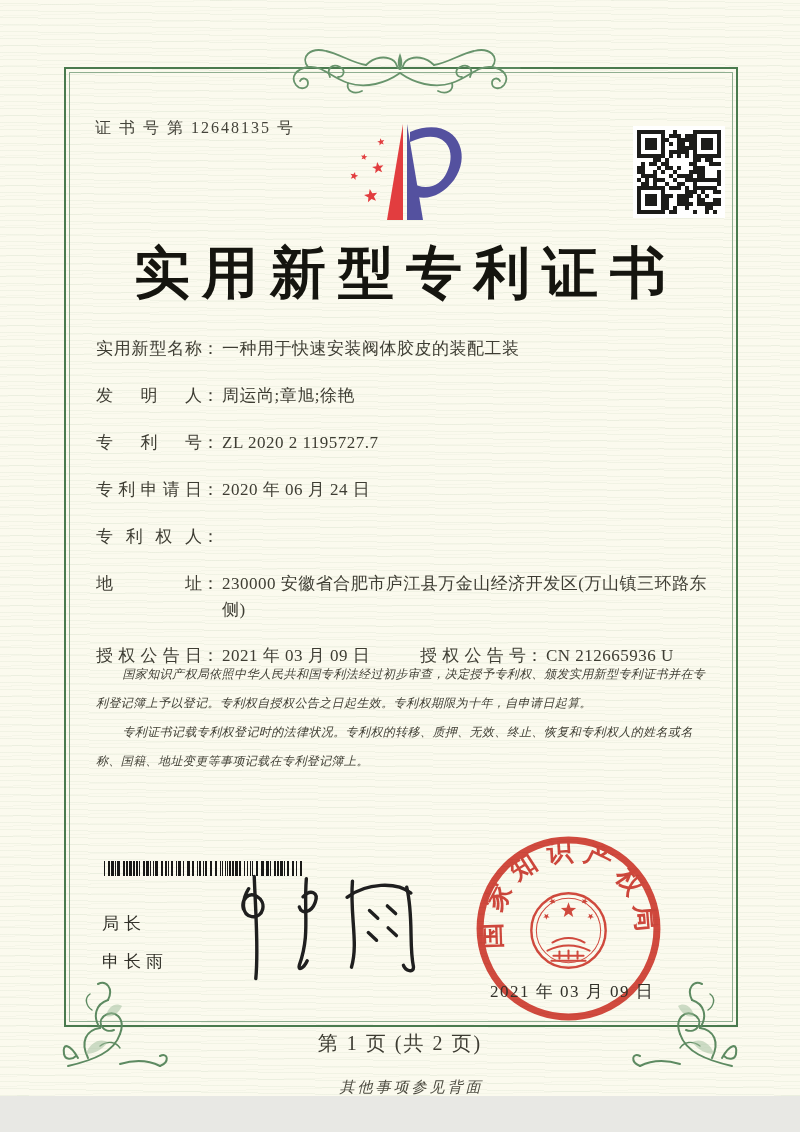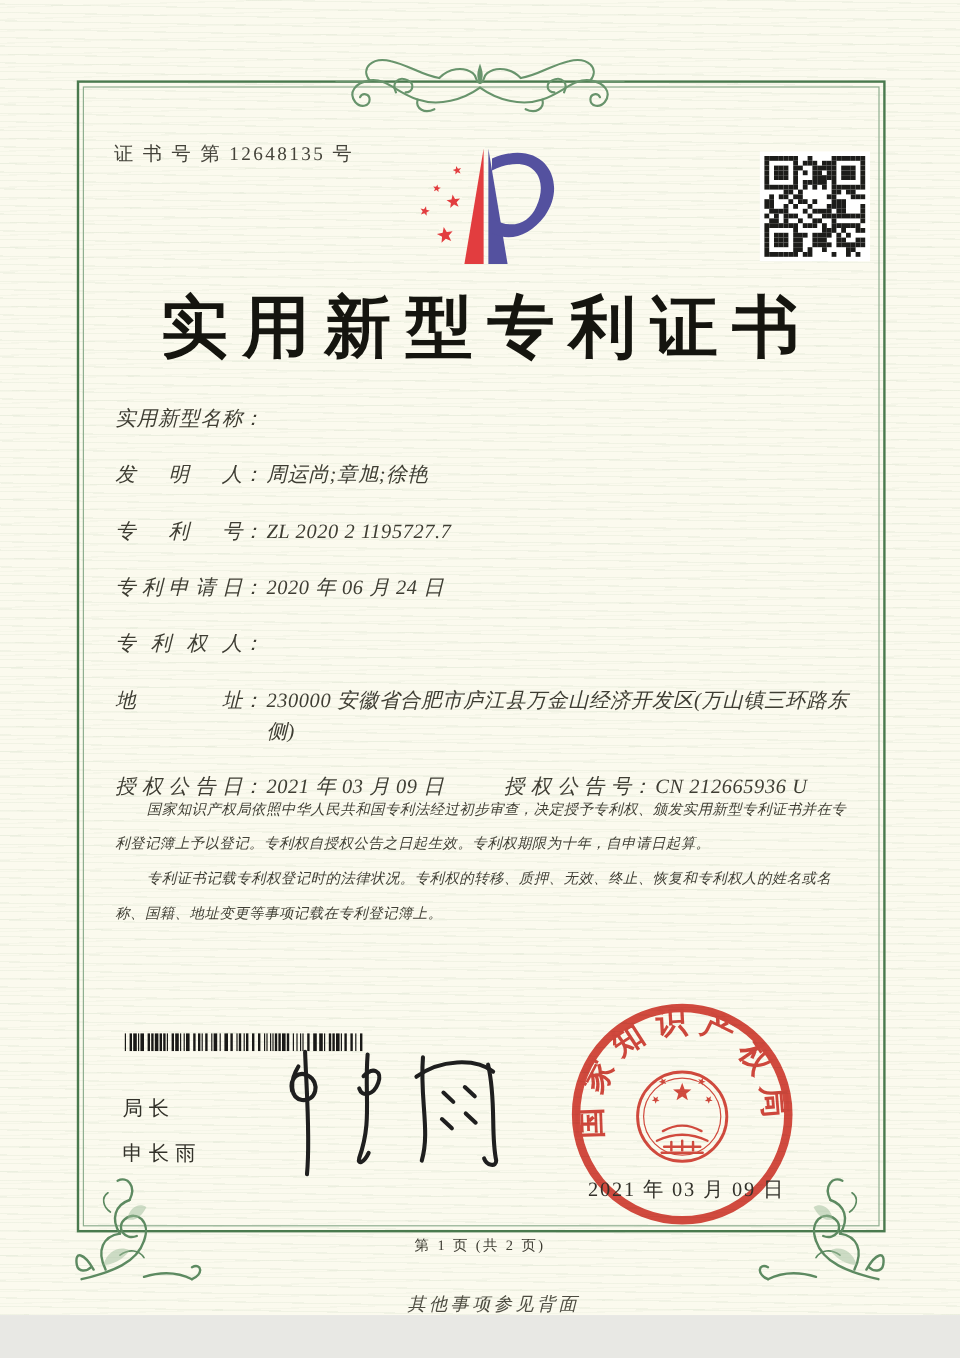--- a/index.html
+++ b/index.html
@@ -11,37 +11,37 @@
       repeating-linear-gradient(-1.5deg, rgba(150,178,142,.06) 0px, rgba(150,178,142,.06) 1px, transparent 1px, transparent 10px);
     font-family:"Liberation Serif","DejaVu Serif",serif;
     color:#3e3d33;
   }
   .frame-outer{position:absolute;left:64px;top:67px;right:62px;bottom:69px;border:2.5px solid #4a7a4e;}
   .frame-inner{position:absolute;left:3px;top:3px;right:3px;bottom:3px;border:1px solid #8fae90;}
   .cert-no{position:absolute;left:95px;top:118px;font-size:16px;letter-spacing:2px;color:#44433a;}
   .title{position:absolute;left:0;right:0;top:236px;text-align:center;font-size:56px;font-weight:600;color:#15150f;letter-spacing:12px;padding-left:12px;}
   .logo{position:absolute;left:330px;top:112px;}
   .qr{position:absolute;left:633px;top:126px;}
-  .fields{position:absolute;left:96px;width:618px;top:336px;font-size:17px;font-style:italic;}
+  .fields{position:absolute;left:96px;width:618px;top:336px;font-size:17px;}
   .field-row{display:flex;line-height:26px;margin-bottom:21px;position:relative;}
   .flabel{width:106px;flex:none;text-align:justify;text-align-last:justify;}
   .fcolon{flex:none;width:20px;}
   .fvalue{flex:1;letter-spacing:.5px;}
   .addr-row{margin-bottom:20px;}
   .grant2{position:absolute;left:324px;top:0;display:flex;}
   .grant2 .flabel{width:106px;}
   .paragraphs{position:absolute;left:96px;width:618px;top:660px;font-size:12px;line-height:29px;font-style:italic;color:#403f35;}
   .paragraphs p{margin:0;text-indent:2.2em;letter-spacing:.4px;}
   .barcode{position:absolute;left:103px;top:861px;}
   .sig-role{position:absolute;left:102px;top:912px;font-size:17px;letter-spacing:5px;color:#33322a;}
   .sig-name{position:absolute;left:102px;top:950px;font-size:17px;letter-spacing:5px;color:#33322a;}
   .sig-script{position:absolute;left:212px;top:868px;transform:rotate(-2deg);}
   .seal{position:absolute;left:466px;top:826px;mix-blend-mode:multiply;opacity:.93;}
   .seal-date{position:absolute;left:490px;top:980px;font-size:17px;letter-spacing:1.5px;color:#32312a;z-index:5;}
-  .page-info{position:absolute;left:0;right:0;top:1030px;text-align:center;font-size:12px;letter-spacing:2px;color:#3c3b31;}
+  .page-info{position:absolute;left:0;right:0;top:1030px;text-align:center;font-size:20px;letter-spacing:2px;color:#3c3b31;}
   .back-note{position:absolute;left:0;right:0;top:1078px;text-align:center;font-size:15px;letter-spacing:3px;font-style:italic;color:#4c4b40;padding-left:23px;}
   .orn-top{position:absolute;left:270px;top:39px;}
   .orn-bl{position:absolute;left:56px;top:946px;}
   .orn-br{position:absolute;left:629px;top:946px;transform:scaleX(-1);}
   svg{display:block;}
 </style>
 </head>
 <body>
 
 <div class="page">
@@ -372,20 +372,21 @@
         <rect x="80" y="84" width="4" height="4"></rect>
       </g>
     </svg>
 
   <div class="title">实用新型专利证书</div>
 
   <div class="fields">
     <div class="field-row">
       <span class="flabel">实用新型名称</span>
         <span class="fcolon">：</span>
+        <span class="fvalue">一种用于快速安装阀体胶皮的装配工装</span>
     </div>
     <div class="field-row">
       <span class="flabel">发明人</span>
         <span class="fcolon">：</span>
         <span class="fvalue">周运尚;章旭;徐艳</span>
     </div>
     <div class="field-row">
       <span class="flabel">专利号</span>
         <span class="fcolon">：</span>
         <span class="fvalue">ZL 2020 2 1195727.7</span>

